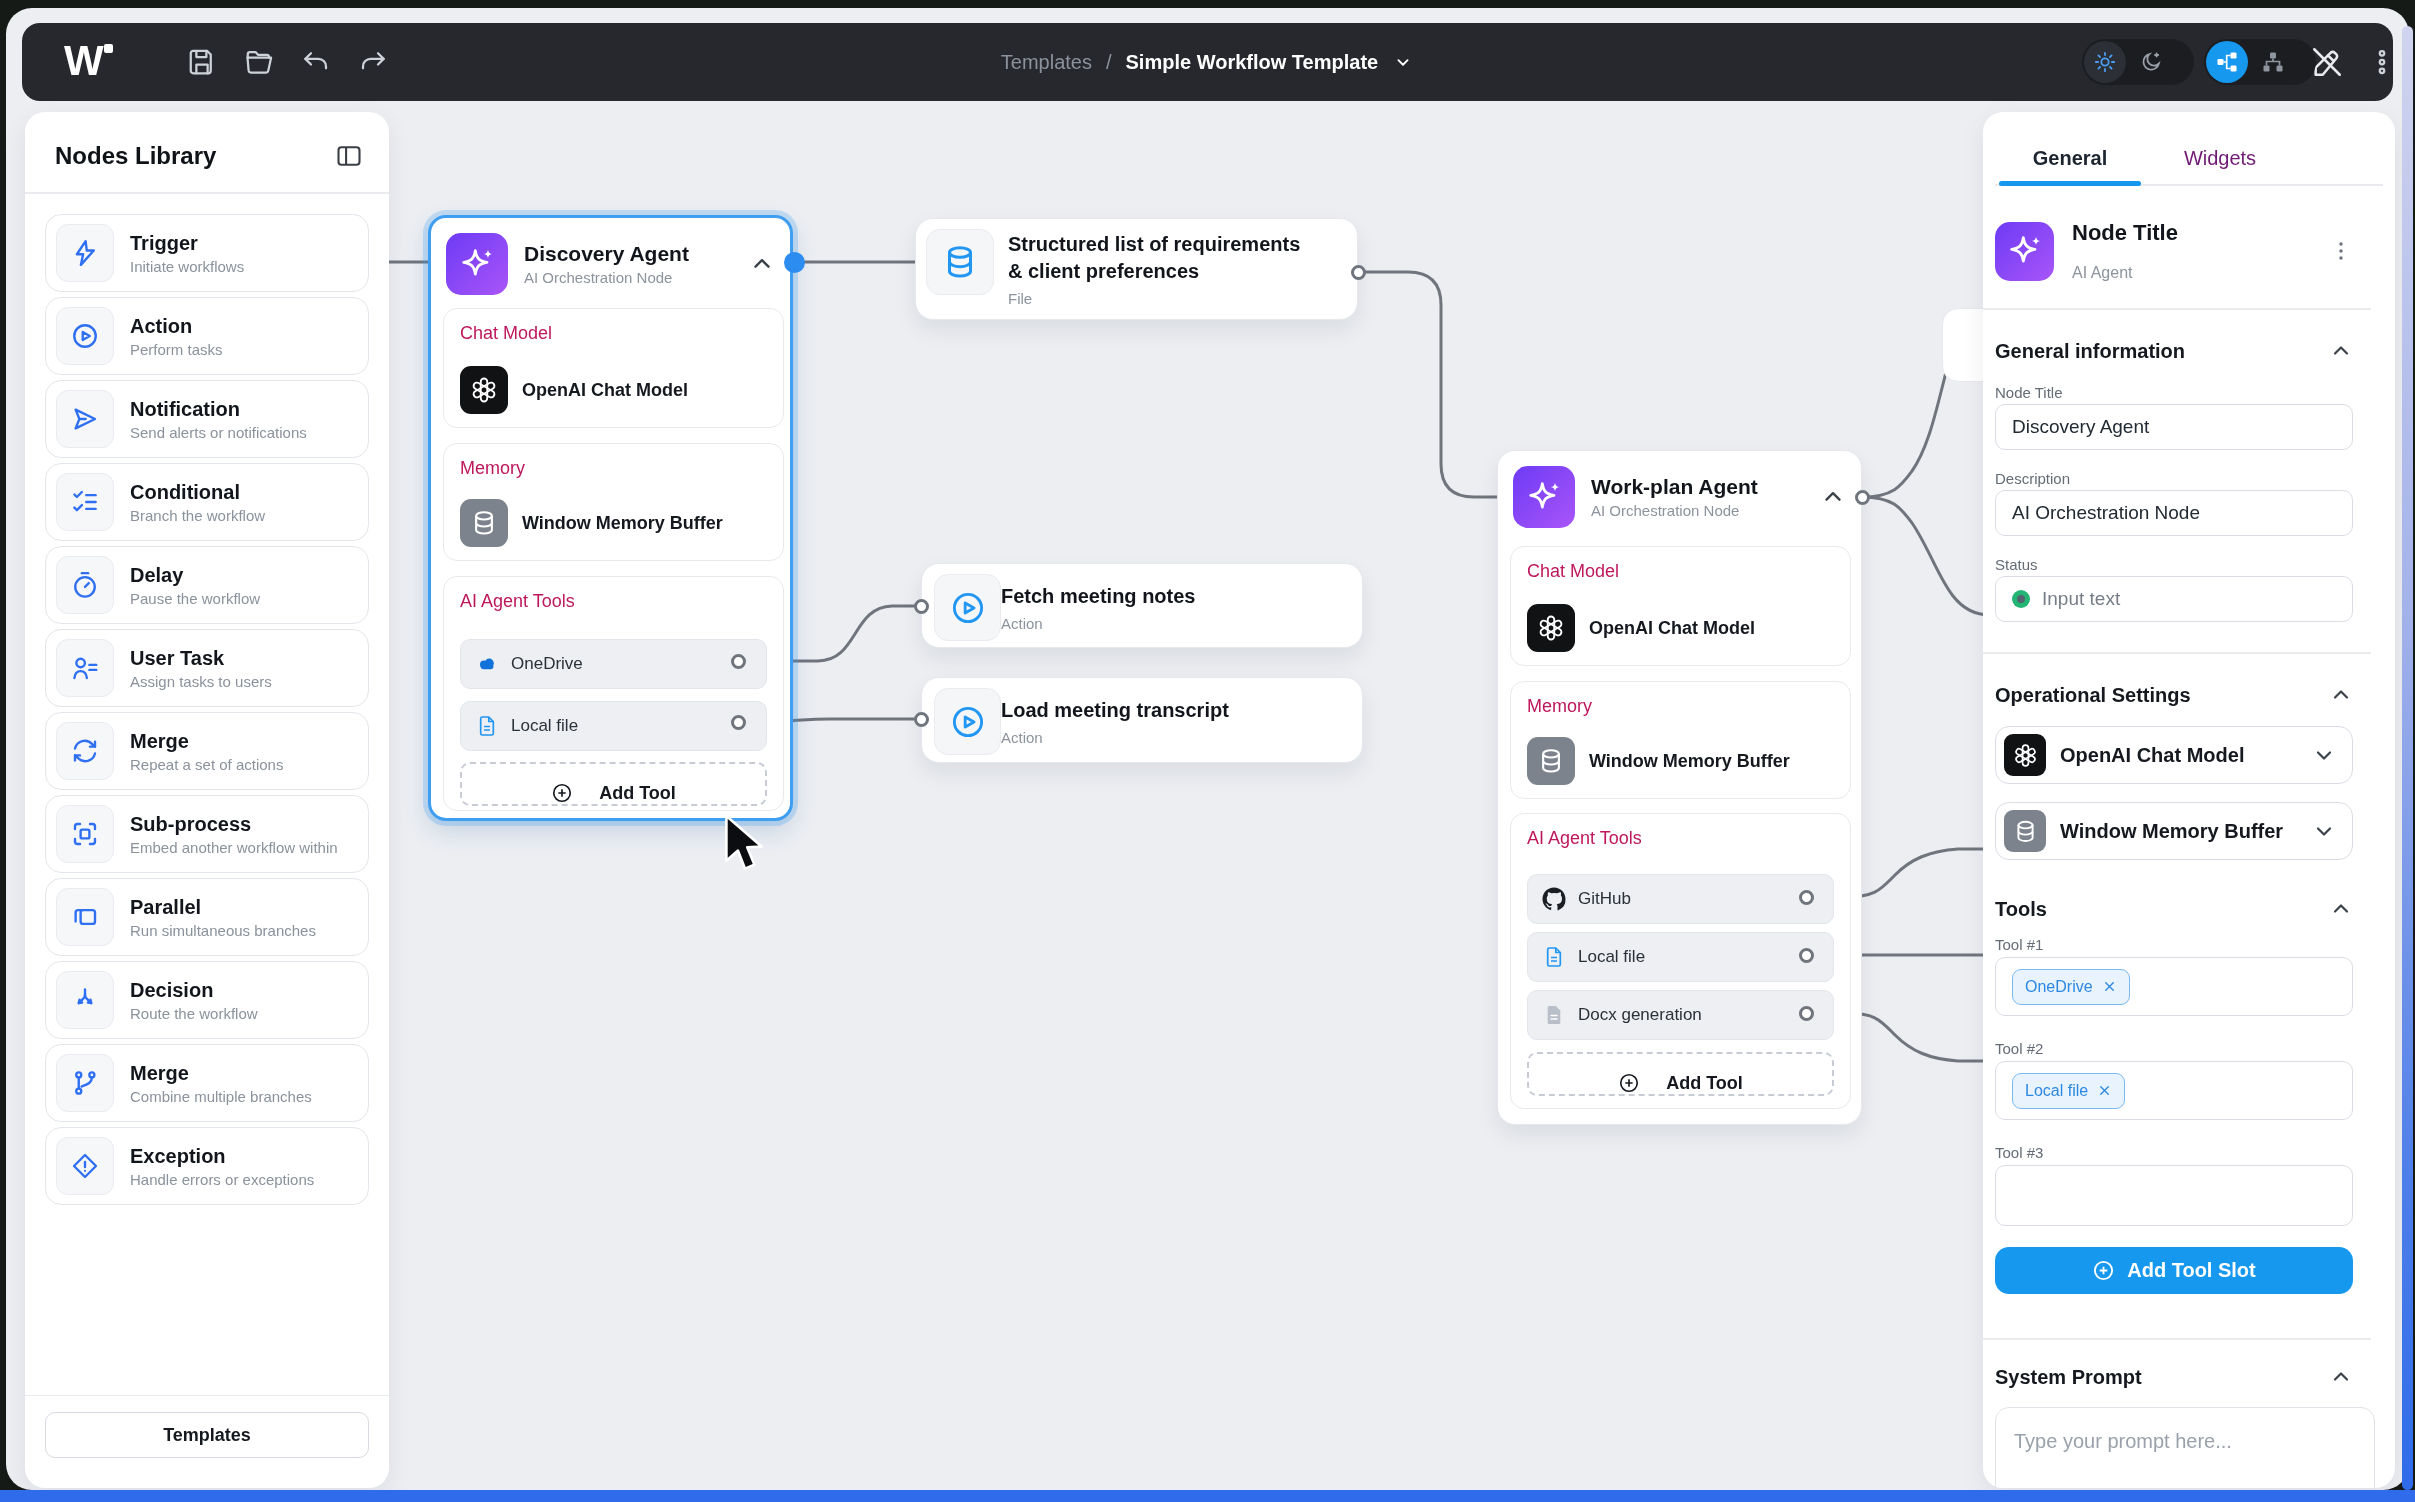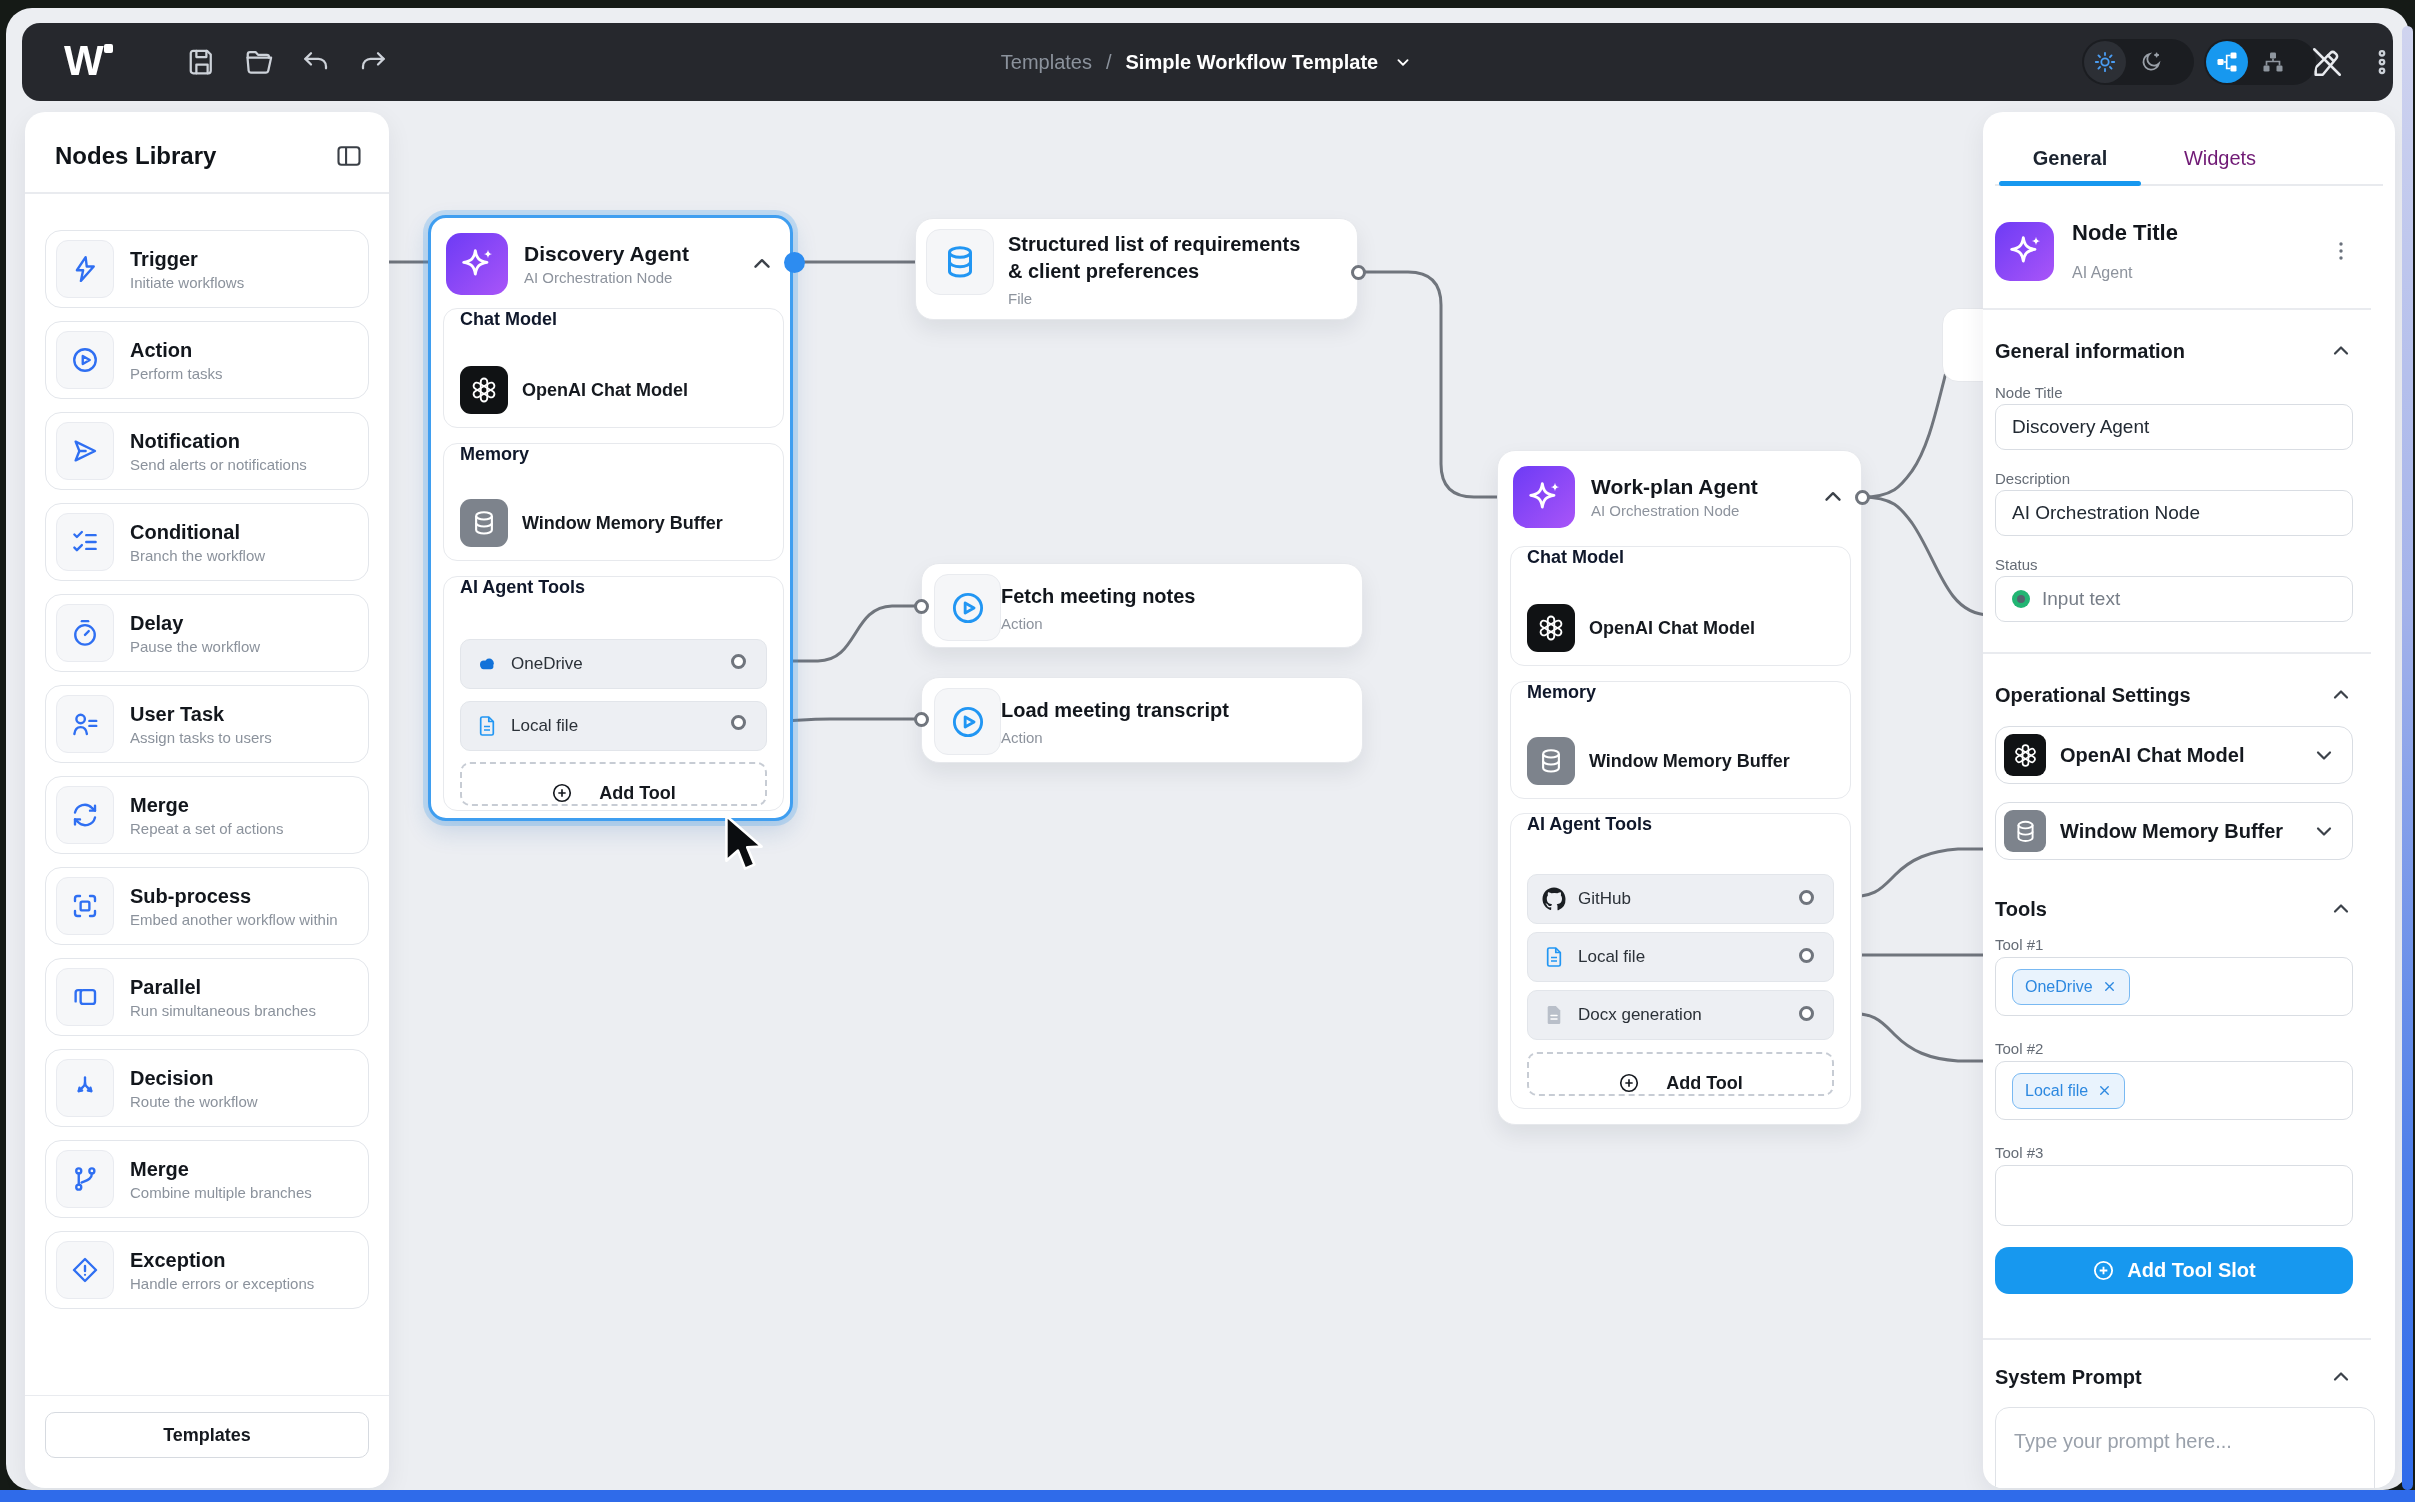--- a/index.html
+++ b/index.html
@@ -32,21 +32,21 @@
   .pb-blue{background:#1798ef;}
 
   
   .sidebar{position:absolute;left:25px;top:112px;width:364px;height:1376px;background:#fff;border-radius:20px;z-index:6;
            box-shadow:0 8px 26px rgba(16,24,40,.07);display:flex;flex-direction:column;}
   .sb-head{display:flex;align-items:center;justify-content:space-between;padding:30px 26px 22px 30px;}
   .sb-title{font-size:24px;font-weight:700;color:#0f1318;}
   .sb-collapse{width:28px;height:28px;color:#3a3f46;cursor:pointer;}
   .sb-collapse svg{width:28px;height:28px;stroke:currentColor;fill:none;stroke-width:1.8;}
   .hr{height:1.5px;background:#e9ebef;}
-  .sb-list{padding:36px 20px 0 20px;display:flex;flex-direction:column;gap:13px;}
+  .sb-list{padding:20px 20px 0 20px;display:flex;flex-direction:column;gap:5px;}
   .sb-item{height:78px;border:1.5px solid #e3e6eb;border-radius:16px;background:#fff;display:flex;align-items:center;
            padding:0 10px;cursor:pointer;box-sizing:border-box;}
   .sb-tile{width:56px;height:56px;border-radius:12px;background:#f6f7f9;border:1px solid #e9ebf0;display:flex;
            align-items:center;justify-content:center;color:#2f6ff2;flex:none;}
   .sb-tile svg{width:30px;height:30px;stroke:currentColor;fill:none;stroke-width:1.9;stroke-linecap:round;stroke-linejoin:round;}
   .sb-text{margin-left:16px;}
   .sb-label{font-size:20px;font-weight:700;color:#12161c;line-height:1.2;}
   .sb-desc{font-size:15px;color:#8b929c;margin-top:3px;}
   .sb-foot{margin-top:auto;padding:14px 20px 30px 20px;display:flex;flex-direction:column;gap:14px;}
   .sb-btn{height:44px;border:1.5px solid #d6dae0;border-radius:10px;background:#fff;display:flex;align-items:center;
@@ -59,21 +59,21 @@
   .agtile{width:62px;height:62px;border-radius:15px;background:linear-gradient(135deg,#6d3bf5,#a955f8);
           display:flex;align-items:center;justify-content:center;flex:none;}
   .agtile svg{width:40px;height:40px;}
   .nhead{position:absolute;left:15px;top:15px;right:15px;display:flex;align-items:center;}
   .nh-text{margin-left:16px;}
   .nh-title{font-size:21px;font-weight:700;color:#12161c;}
   .nh-sub{font-size:15px;color:#8d939d;margin-top:3px;}
   .chev{width:26px;height:26px;stroke:#3c424a;fill:none;stroke-width:2.2;stroke-linecap:round;stroke-linejoin:round;}
   .nh-chev{margin-left:auto;cursor:pointer;}
   .nbox{position:absolute;border:1.5px solid #e7e9ed;border-radius:14px;box-sizing:border-box;background:#fff;}
-  .nbox-label{position:absolute;left:16px;top:0;font-size:18px;font-weight:700;color:#0f172a;}
+  .nbox-label{position:absolute;left:16px;top:14px;font-size:18px;font-weight:400;color:#be185d;}
   .nrow{position:absolute;left:16px;display:flex;align-items:center;}
   .sqtile{width:48px;height:48px;border-radius:11px;display:flex;align-items:center;justify-content:center;flex:none;}
   .sq-black{background:#101214;}
   .sq-gray{background:#7d838c;}
   .sqtile svg{width:30px;height:30px;}
   .nrow-txt{font-size:18px;font-weight:700;color:#15191f;margin-left:14px;}
   .toolrow{position:absolute;left:16px;height:50px;background:#edeff3;border:1px solid #e2e5ea;border-radius:10px;
            display:flex;align-items:center;padding:0 14px;box-sizing:border-box;}
   .toolrow svg{width:24px;height:24px;flex:none;}
   .toolrow-txt{font-size:17px;color:#2b3138;margin-left:12px;}

